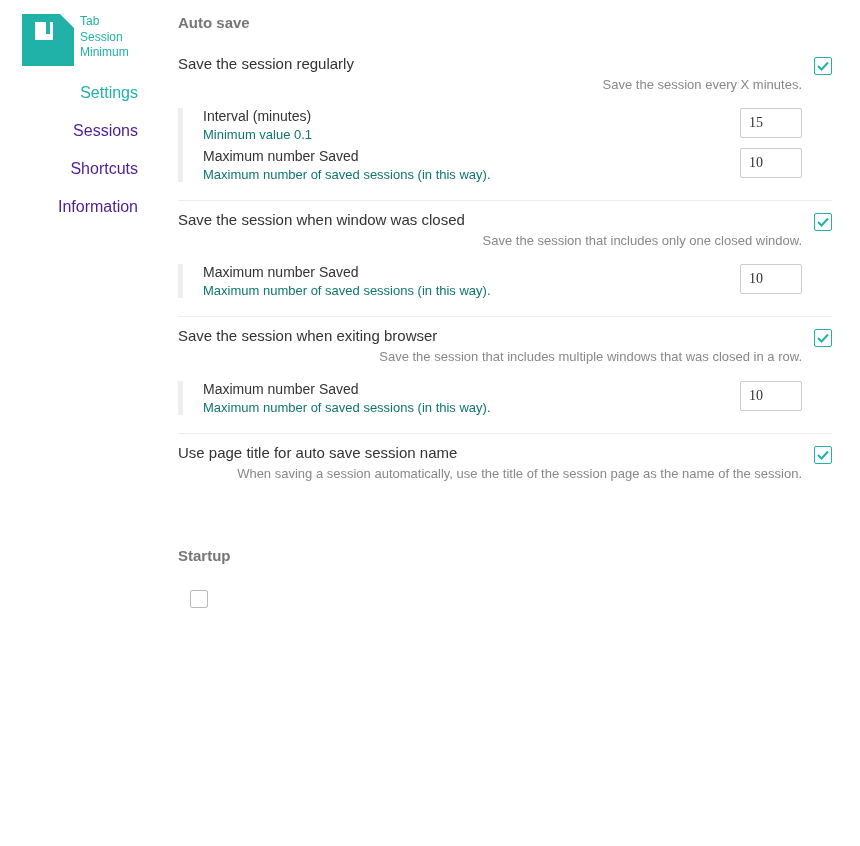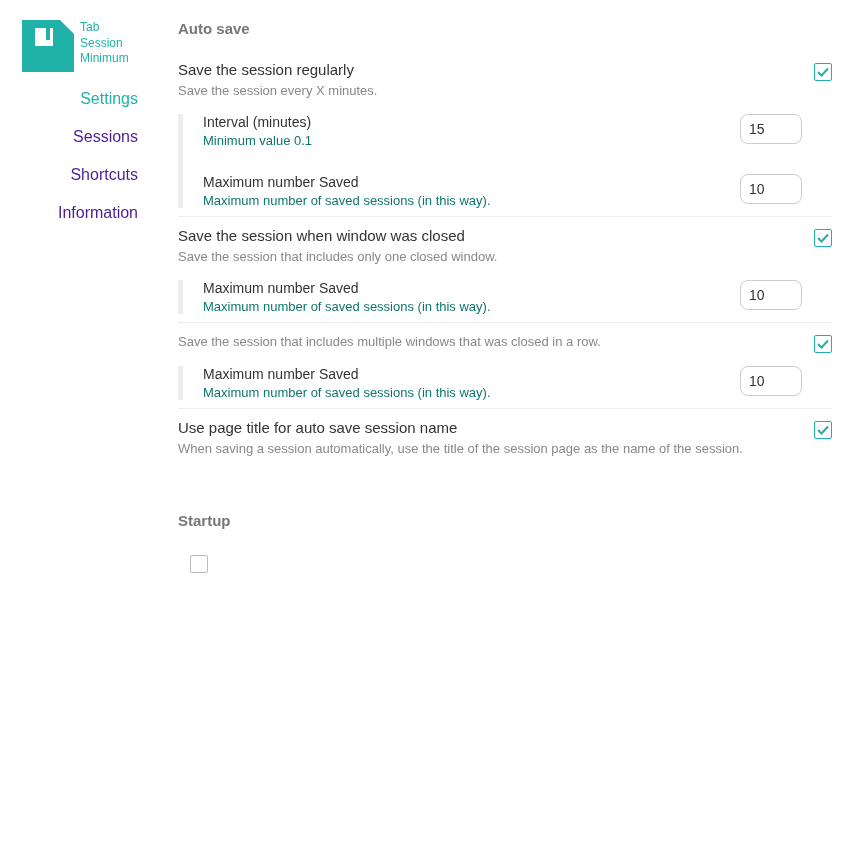--- a/index.html
+++ b/index.html
@@ -3,21 +3,21 @@
 <meta charset="utf-8">
 <style>
   * { box-sizing: border-box; margin: 0; padding: 0; }
   body {
     font-family: "Segoe UI", -apple-system, sans-serif;
     font-size: 14px;
     color: #333;
     background: #fff;
     width: 860px;
   }
-  .layout { display: flex; margin-top: 6px; }
+  .layout { display: flex; }
   .sidebar {
     width: 160px;
     padding: 14px 18px 0 0;
     display: flex;
     flex-direction: column;
     align-items: flex-end;
   }
   .brand {
     display: flex;
     align-items: flex-start;
@@ -72,55 +72,56 @@
   .section-heading {
     color: #777;
     font-weight: 700;
     font-size: 15px;
     margin: 46px 0 14px 0;
   }
   .section-heading.first { margin-top: 0; }
   .setting {
     display: flex;
     align-items: flex-start;
-    padding: 10px 0 8px;
+    padding: 10px 0 18px;
     border-bottom: 1px solid #eee;
   }
   .setting.noborder { border-bottom: none; }
   .setting-main { flex: 1; }
   .setting-title {
     color: #333;
     font-size: 15px;
     margin-bottom: 4px;
   }
   .setting-desc {
     color: #888;
     font-size: 13px;
     line-height: 1.4;
+    text-align: right;
   }
   .setting-ctrl { padding-left: 12px; padding-top: 2px; }
   .sub-settings {
     margin-top: 14px;
     border-left: 5px solid #eee;
     padding-left: 20px;
-    display: flex; flex-direction: column; gap: 26px;
+    display: flex; flex-direction: column; gap: 6px;
   }
   .sub-row { display: flex; align-items: flex-start; }
   .sub-main { flex: 1; }
   .sub-title { color: #333; font-size: 14px; margin-bottom: 3px; }
   .sub-desc { color: #0f766e; font-size: 13px; }
   .num-input {
     width: 62px;
     height: 30px;
     border: 1px solid #ccc;
-    border-radius: 8px;
+    border-radius: 2px;
     padding: 0 8px;
     font-size: 14px;
     color: #333;
-    font-family: Liberation Sans, sans-serif;
+    font-family: Liberation Serif, serif;
   }
   .checkbox {
     width: 18px; height: 18px;
     border: 1px solid #bbb;
     border-radius: 2px;
     background: #fff;
     display: flex; align-items: center; justify-content: center;
     cursor: pointer;
   }
   .checkbox.checked { border-color: #20b2a8; }
@@ -203,20 +204,21 @@
         <div class="checkbox checked">
           <svg width="14" height="14" viewBox="0 0 14 14">
               <path d="M2 7 L5.5 10.5 L12 3.5" stroke="#20b2a8" stroke-width="2" fill="none"></path>
             </svg>
         </div>
       </div>
     </div>
 
     <div class="setting">
       <div class="setting-main">
+        <div class="setting-title">Save the session when exiting browser</div>
         <div class="setting-desc">Save the session that includes multiple windows that was closed in a row.</div>
         <div class="sub-settings">
           <div class="sub-row">
             <div class="sub-main">
               <div class="sub-title">Maximum number Saved</div>
               <div class="sub-desc">Maximum number of saved sessions (in this way).</div>
             </div>
             <input class="num-input" value="10" style="">
           </div>
         </div>

